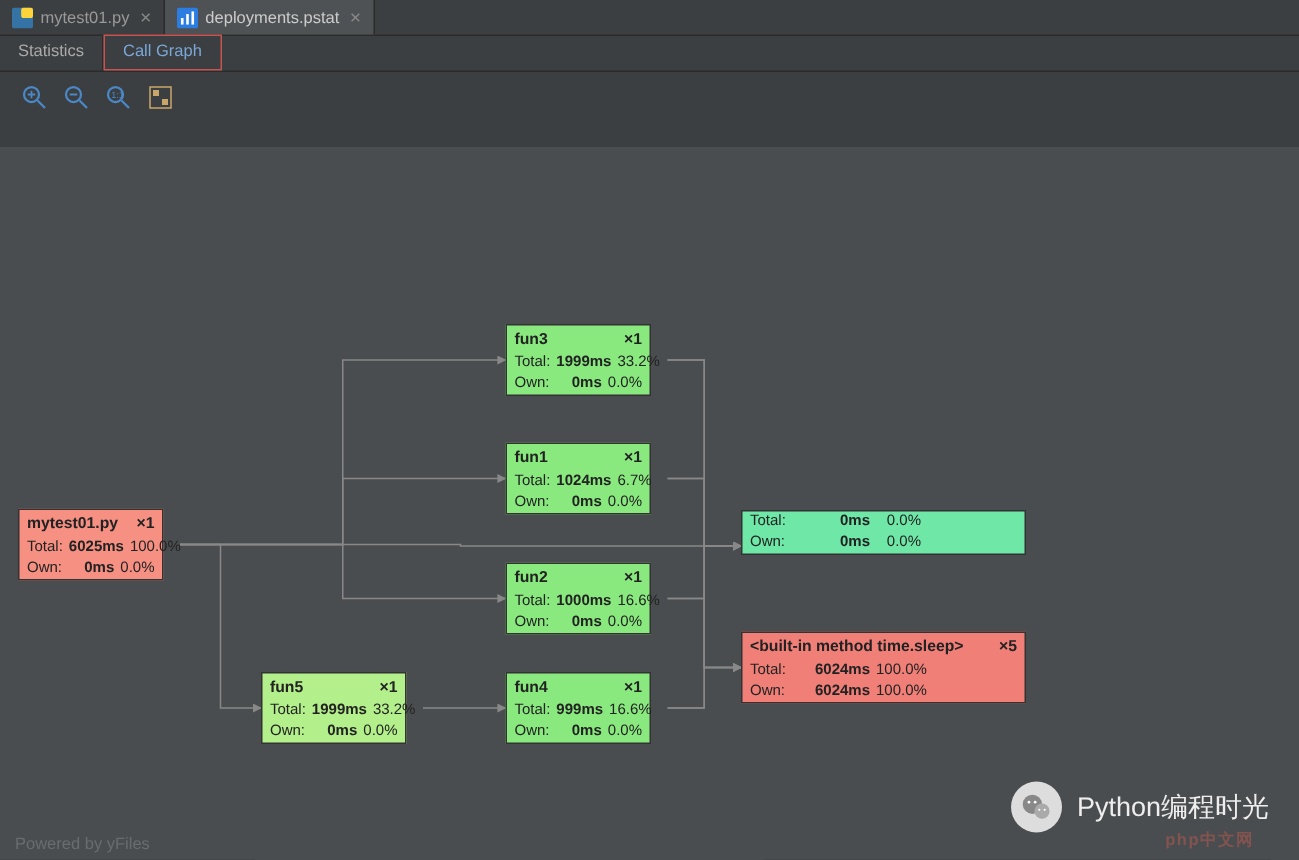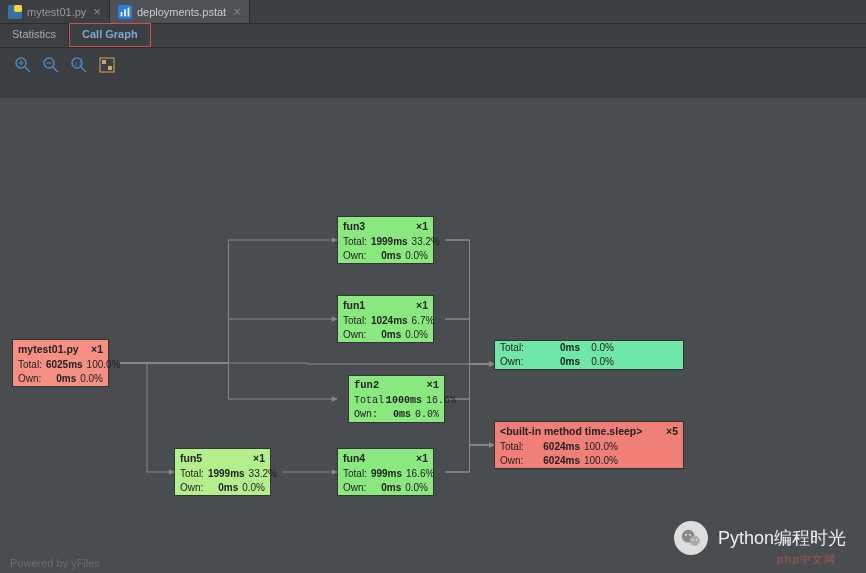--- a/index.html
+++ b/index.html
@@ -43,21 +43,20 @@
     color: #aaa;
     cursor: pointer;
     border-right: 1px solid #2b2b2b;
     text-align: center;
   }
   .sub-tab.active {
     color: #7aa7d6;
     border: 1px solid #c75450;
     background: #3c3f41;
     margin-top: -1px;
-    font-weight: bold;
   }
   
   .toolbar {
     display: flex;
     gap: 10px;
     padding: 8px 14px;
     align-items: center;
   }
   .toolbar .tbtn { width: 18px; height: 18px; color: #4a88c7; cursor: pointer; display:flex; align-items:center; justify-content:center; }
   
@@ -262,21 +261,21 @@
           <span class="k">Total:</span>
           <span class="v">1024ms</span>
           <span class="p">6.7%</span>
         </div>
         <div class="row">
           <span class="k">Own:</span>
           <span class="v">0ms</span>
           <span class="p">0.0%</span>
         </div>
       </div>
-      <div class="node" style="left: 348px; top: 277px; background: rgb(137, 233, 127); font-family: Liberation Mono, monospace;">
+      <div class="node" style="left: 337px; top: 277px; background: rgb(137, 233, 127);">
         <div class="title">
           <span>fun2</span>
           <span>×1</span>
         </div>
         <div class="row">
           <span class="k">Total:</span>
           <span class="v">1000ms</span>
           <span class="p">16.6%</span>
         </div>
         <div class="row">

